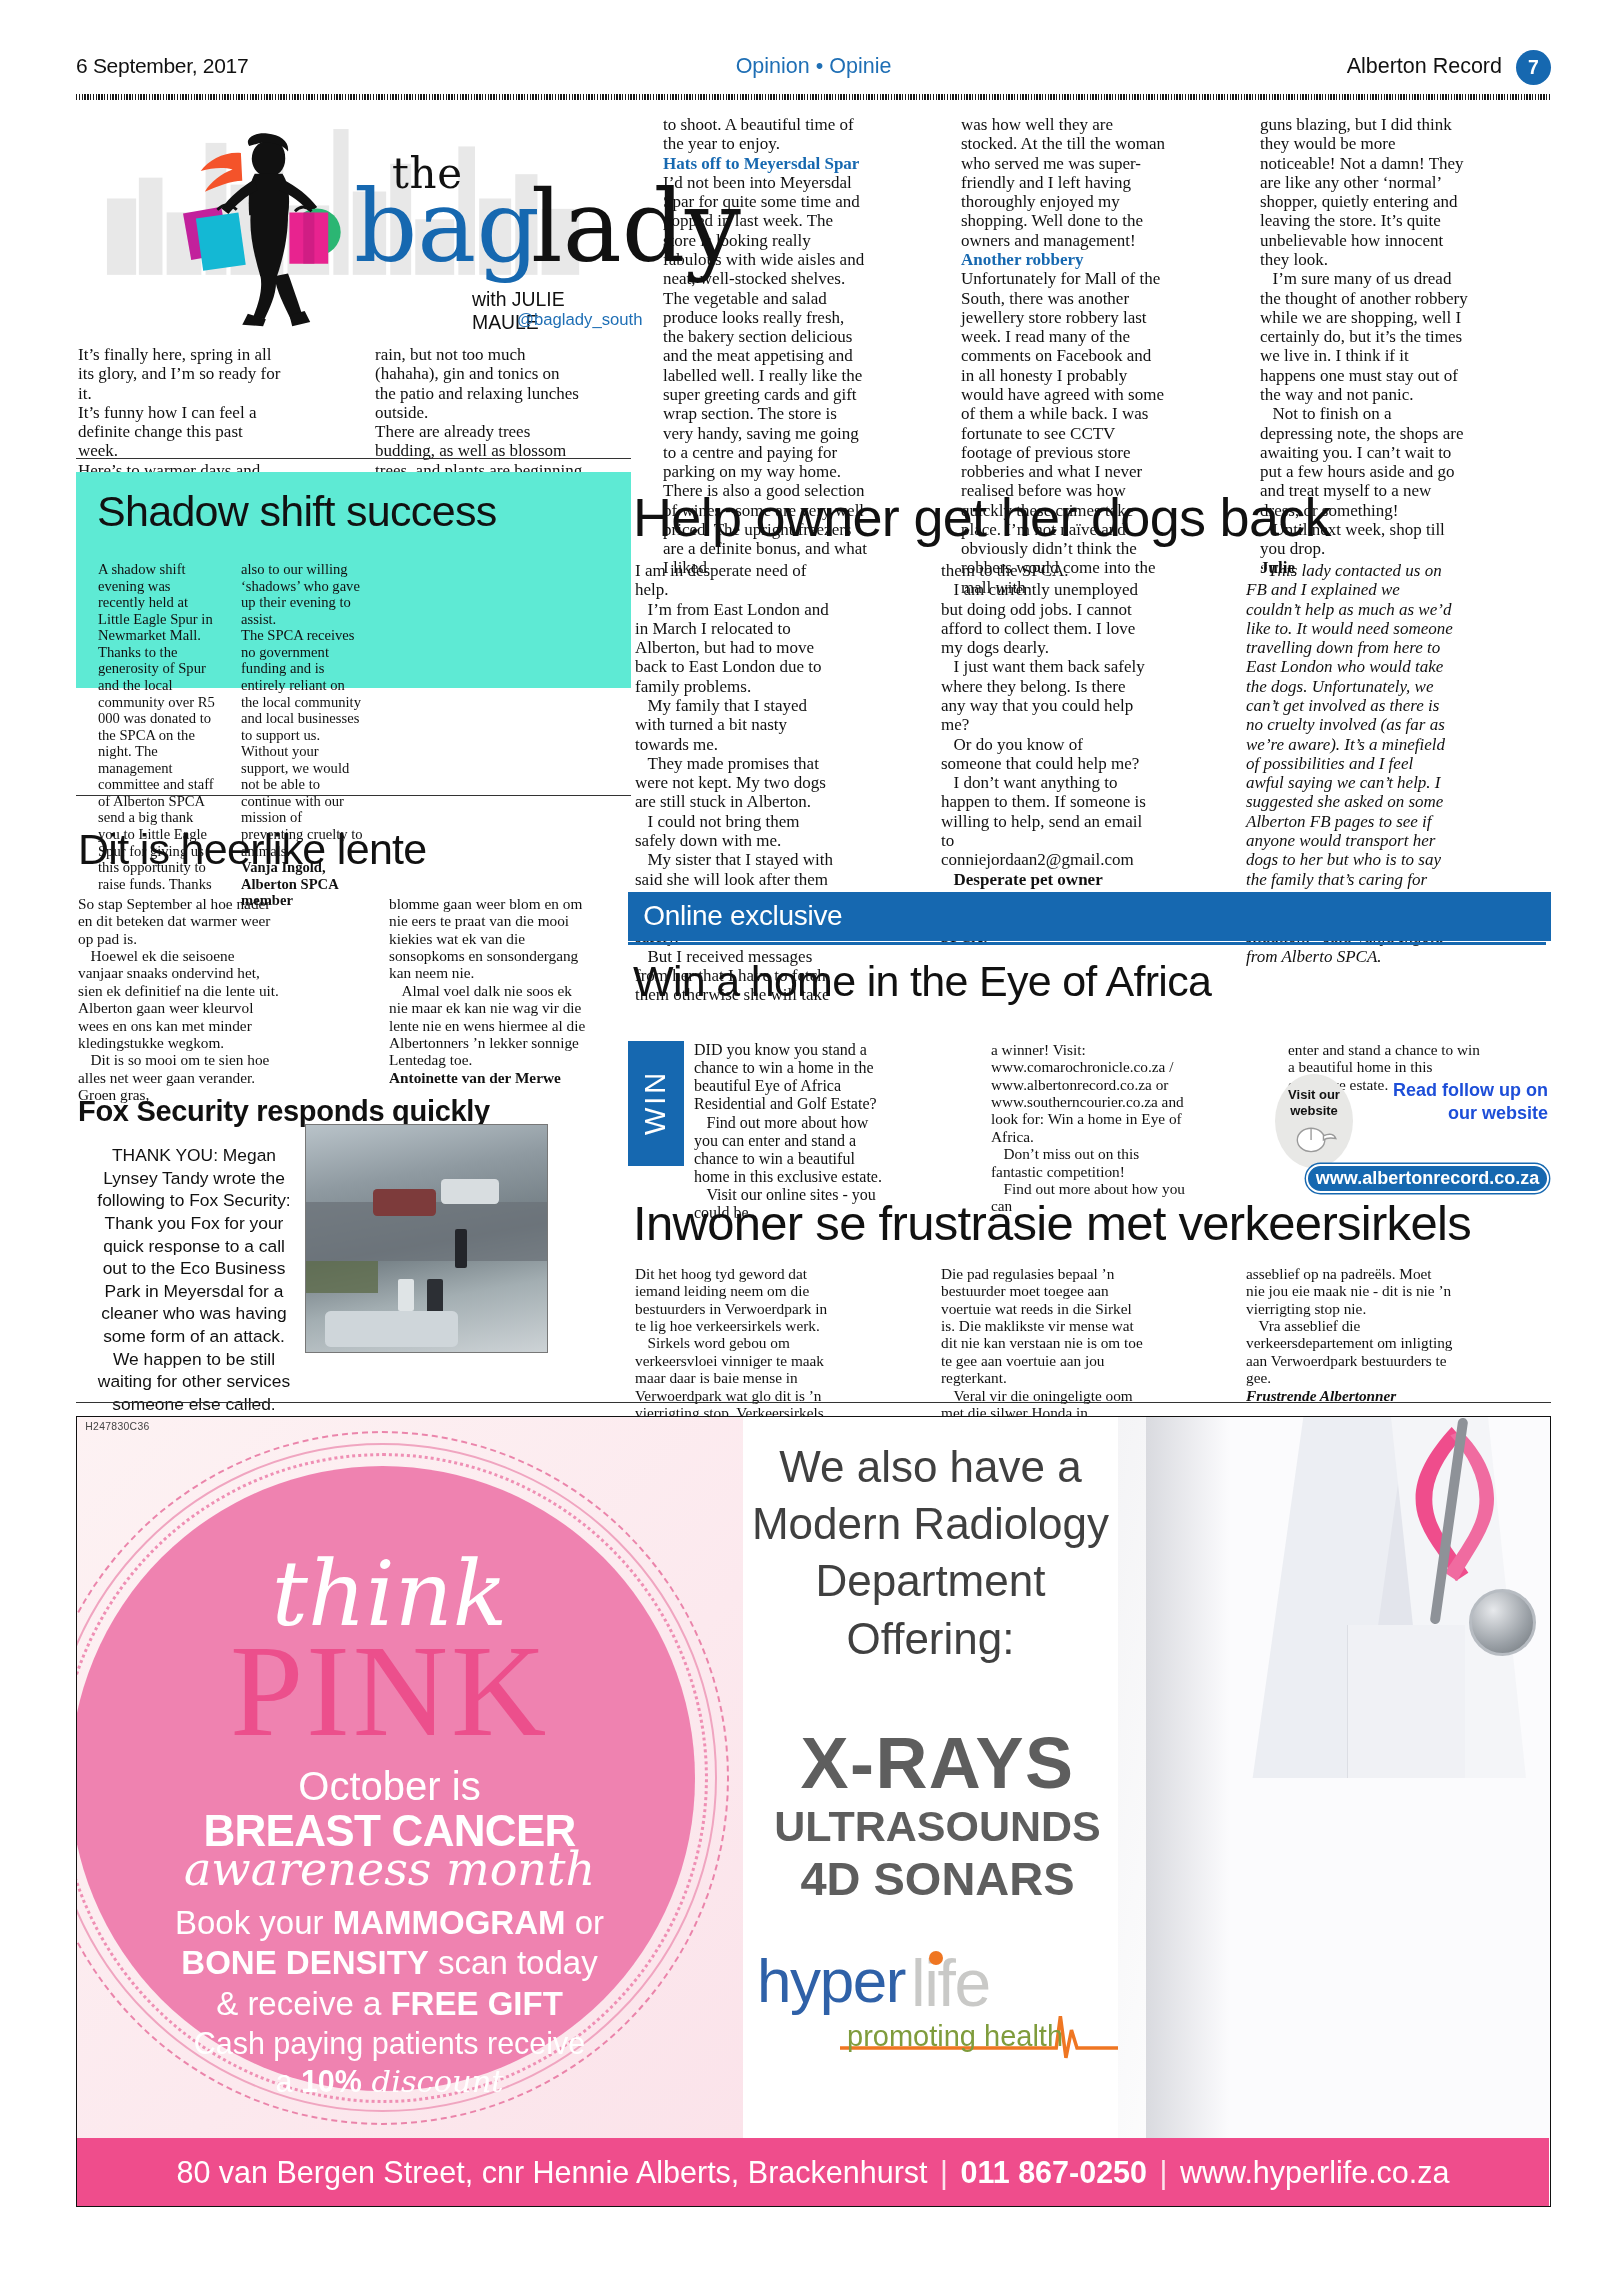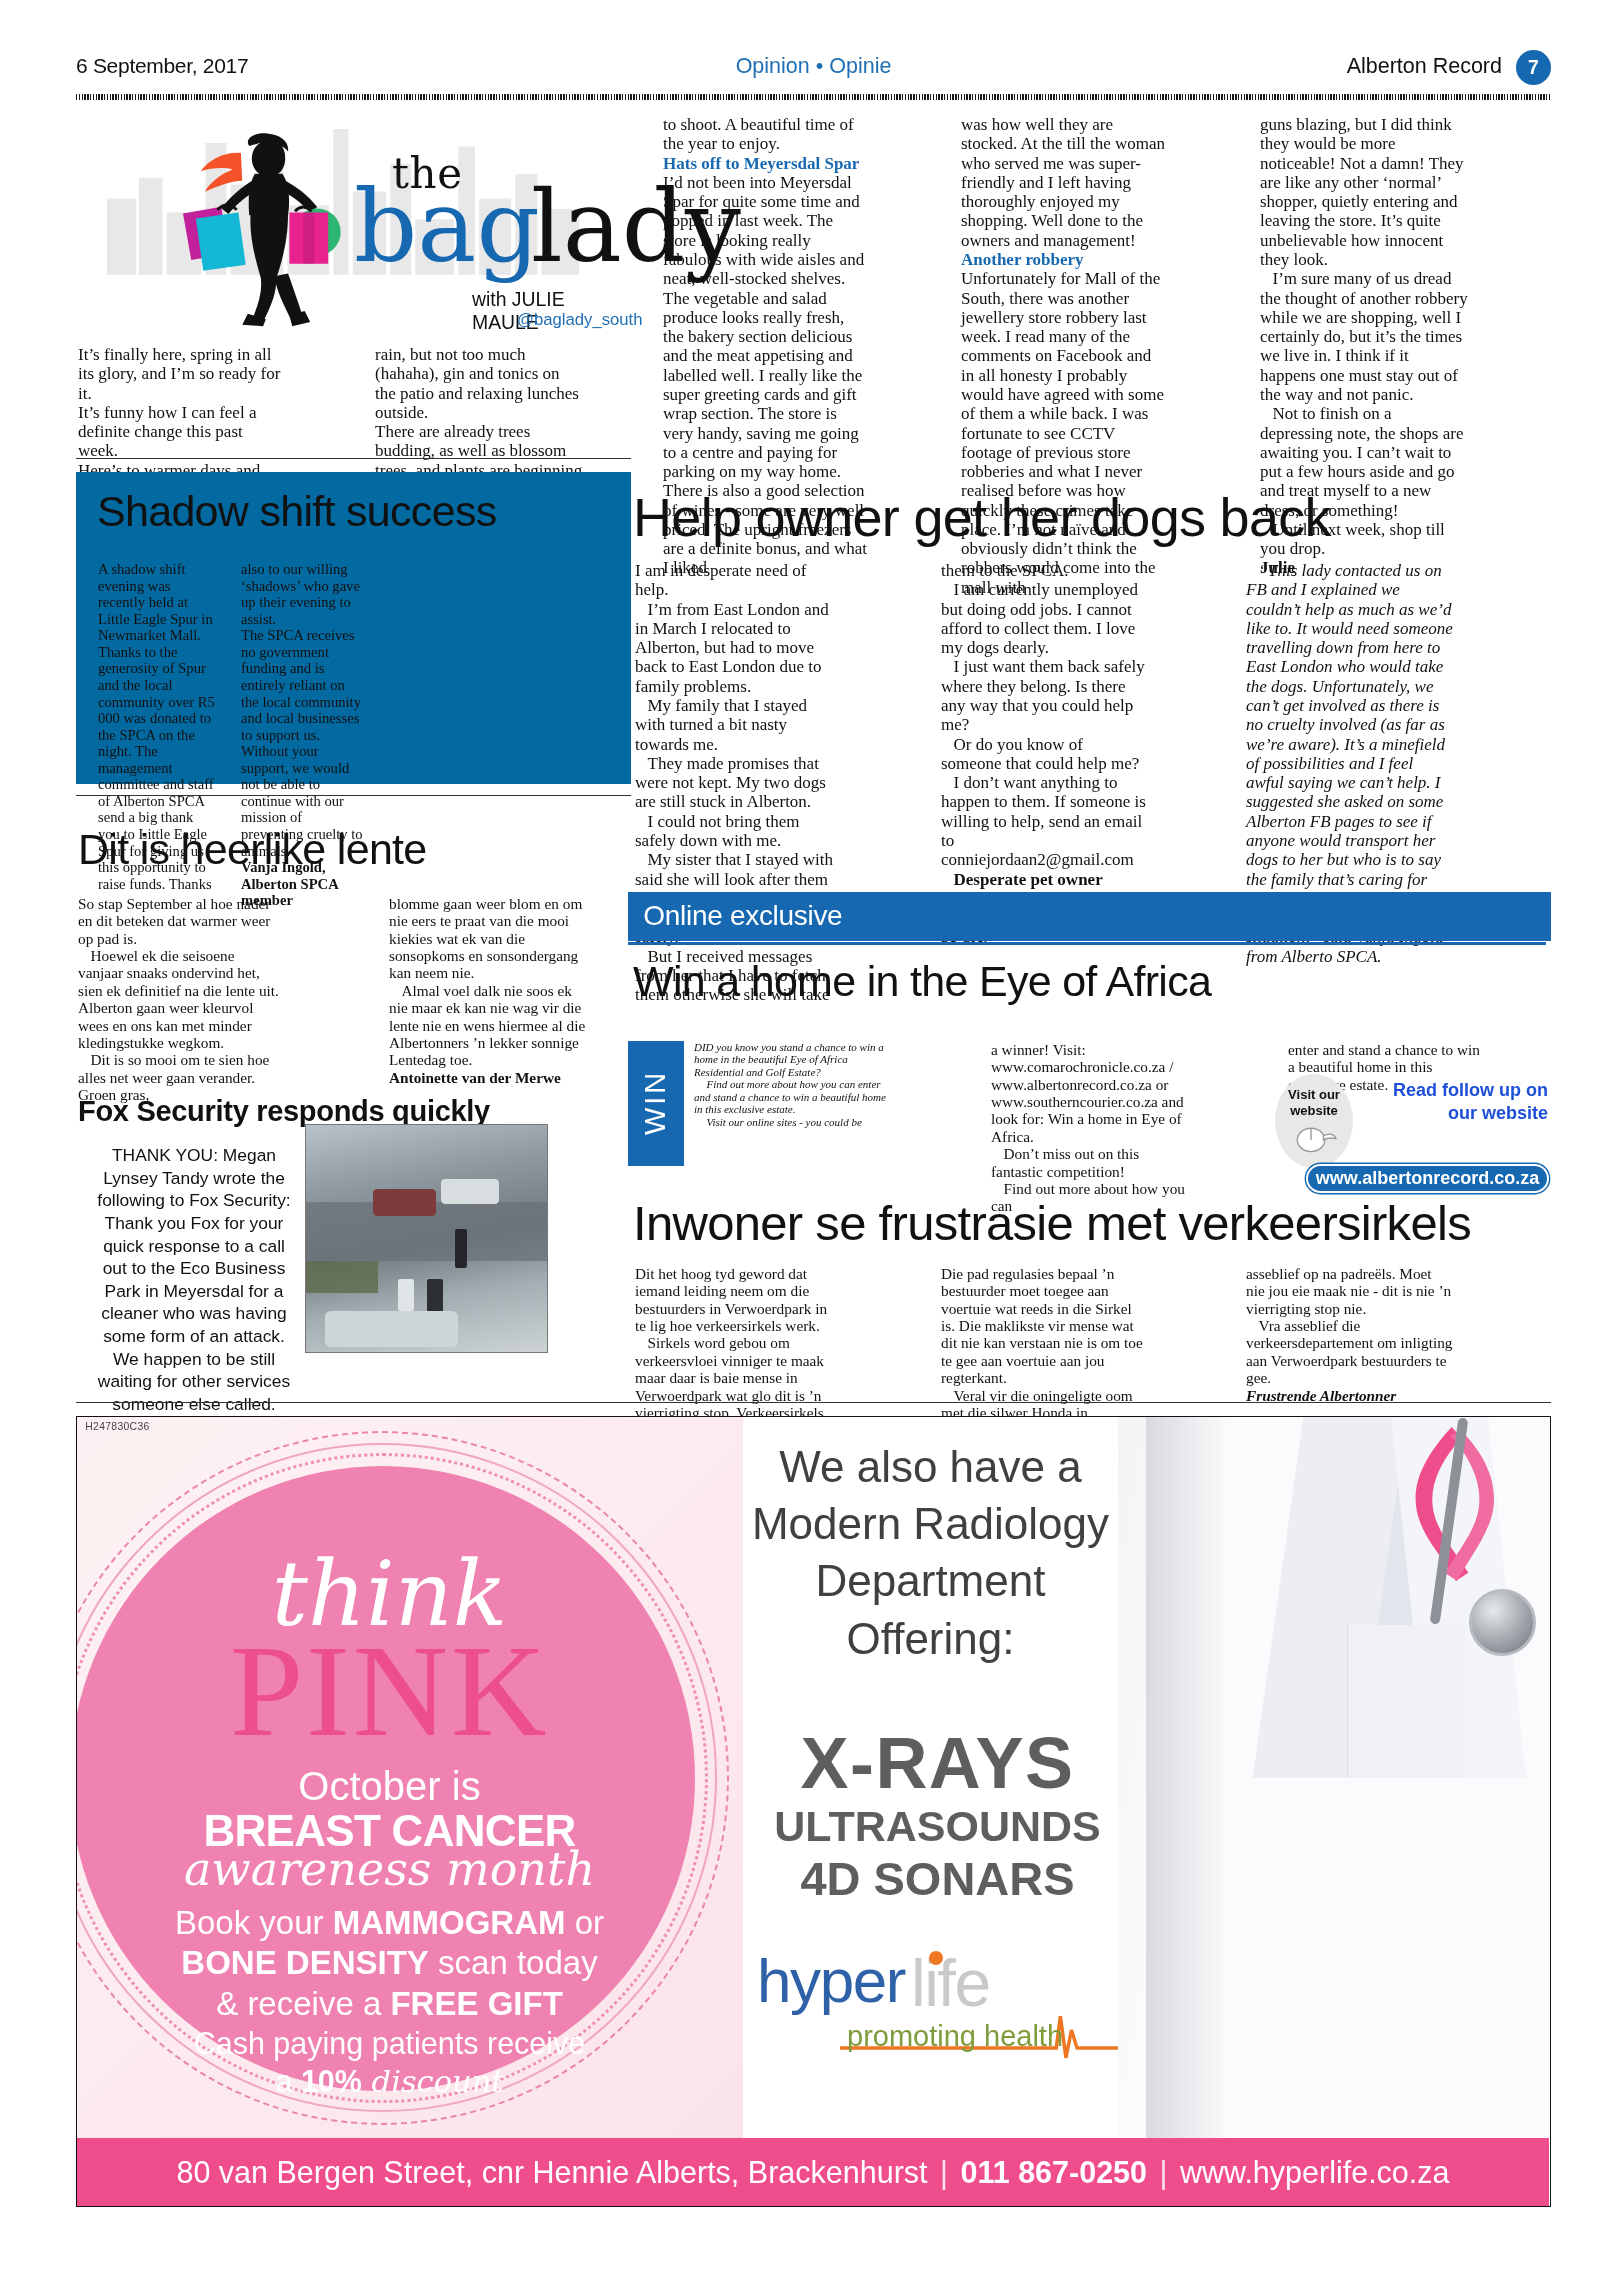--- a/index.html
+++ b/index.html
@@ -41,22 +41,22 @@
   .col { position:absolute; font-family:"Liberation Serif", serif; font-size:17px; line-height:1.135; color:#111; text-align:left; }
   .col p { margin:0; text-indent:0; }
   .col p.ind { text-indent:12.5px; }
   .subhead { color:#1668b0; font-weight:bold; font-family:"Liberation Serif",serif; }
   .bold { font-weight:bold; }
   .ital { font-style:italic; }
   .bital { font-weight:bold; font-style:italic; }
 
   
   .box-shadow-shift {
-    position:absolute; left:76px; top:472px; width:555px; height:312px;
-    background:#0369a1;
+    position:absolute; left:76px; top:472px; width:555px; height:216px;
+    background:#5eead4;
   }
   .hl-thin { font-family:"Liberation Sans",sans-serif; font-weight:normal; color:#111; letter-spacing:-0.7px; }
   .hline { position:absolute; background:#333; height:0.7px; }
   .hline2 { position:absolute; background:#333; height:1.4px; }
 
   
   .online-band { position:absolute; left:628px; top:892px; width:923px; height:49px; background:#1668b0; }
   .online-band span { position:absolute; left:15.3px; top:8.3px; color:#fff; font-family:"Liberation Sans",sans-serif; font-size:28px; letter-spacing:-0.3px;}
   .online-underline { position:absolute; left:628px; top:942px; width:918px; height:2.8px; background:#1668b0; }
   .win-bar { position:absolute; left:628px; top:1041px; width:56px; height:125px; background:#1668b0; }
@@ -314,21 +314,21 @@
 
   <div class="online-band">
     <span>Online exclusive</span>
   </div>
   <div class="online-underline"></div>
   <div class="hl-thin" style="position:absolute; left:633px; top:957px; font-size:43px;">Win a home in the Eye of Africa</div>
 
   <div class="win-bar">
     <span>WIN</span>
   </div>
-  <div class="col" style="left:694px; top:1041px; width:194px; font-size:11px;font-style:italic;">
+  <div class="col" style="left:694px; top:1041px; width:194px; font-size:16px;">
     <p>DID you know you stand a chance to win a home in the beautiful Eye of Africa Residential and Golf Estate?</p>
     <p class="ind">Find out more about how you can enter and stand a chance to win a beautiful home in this exclusive estate.</p>
     <p class="ind">Visit our online sites - you could be</p>
   </div>
   <div class="col" style="left:991px; top:1041px; width:200px; font-size:15.3px;">
     <p>a winner! Visit: www.comarochronicle.co.za / www.albertonrecord.co.za or www.southerncourier.co.za and look for: Win a home in Eye of Africa.</p>
     <p class="ind">Don’t miss out on this fantastic competition!</p>
     <p class="ind">Find out more about how you can</p>
   </div>
   <div class="col" style="left:1288px; top:1041px; width:201px; font-size:15.3px;">

